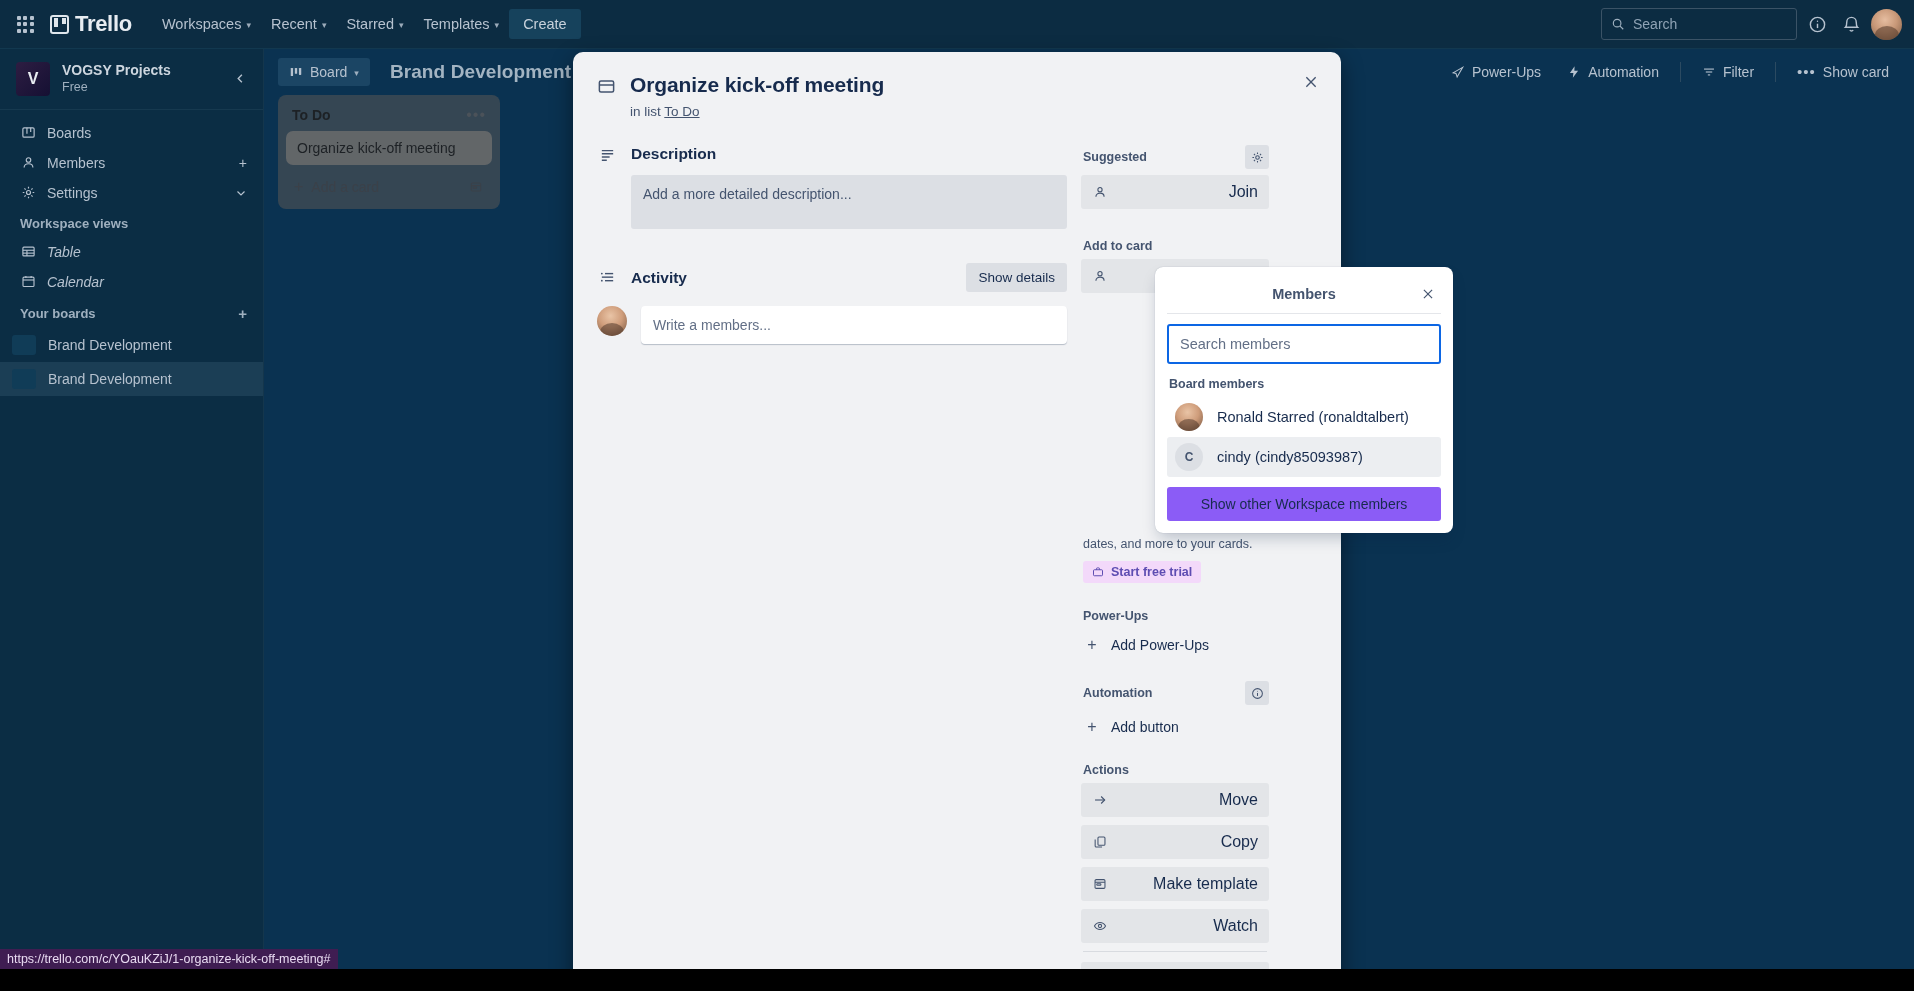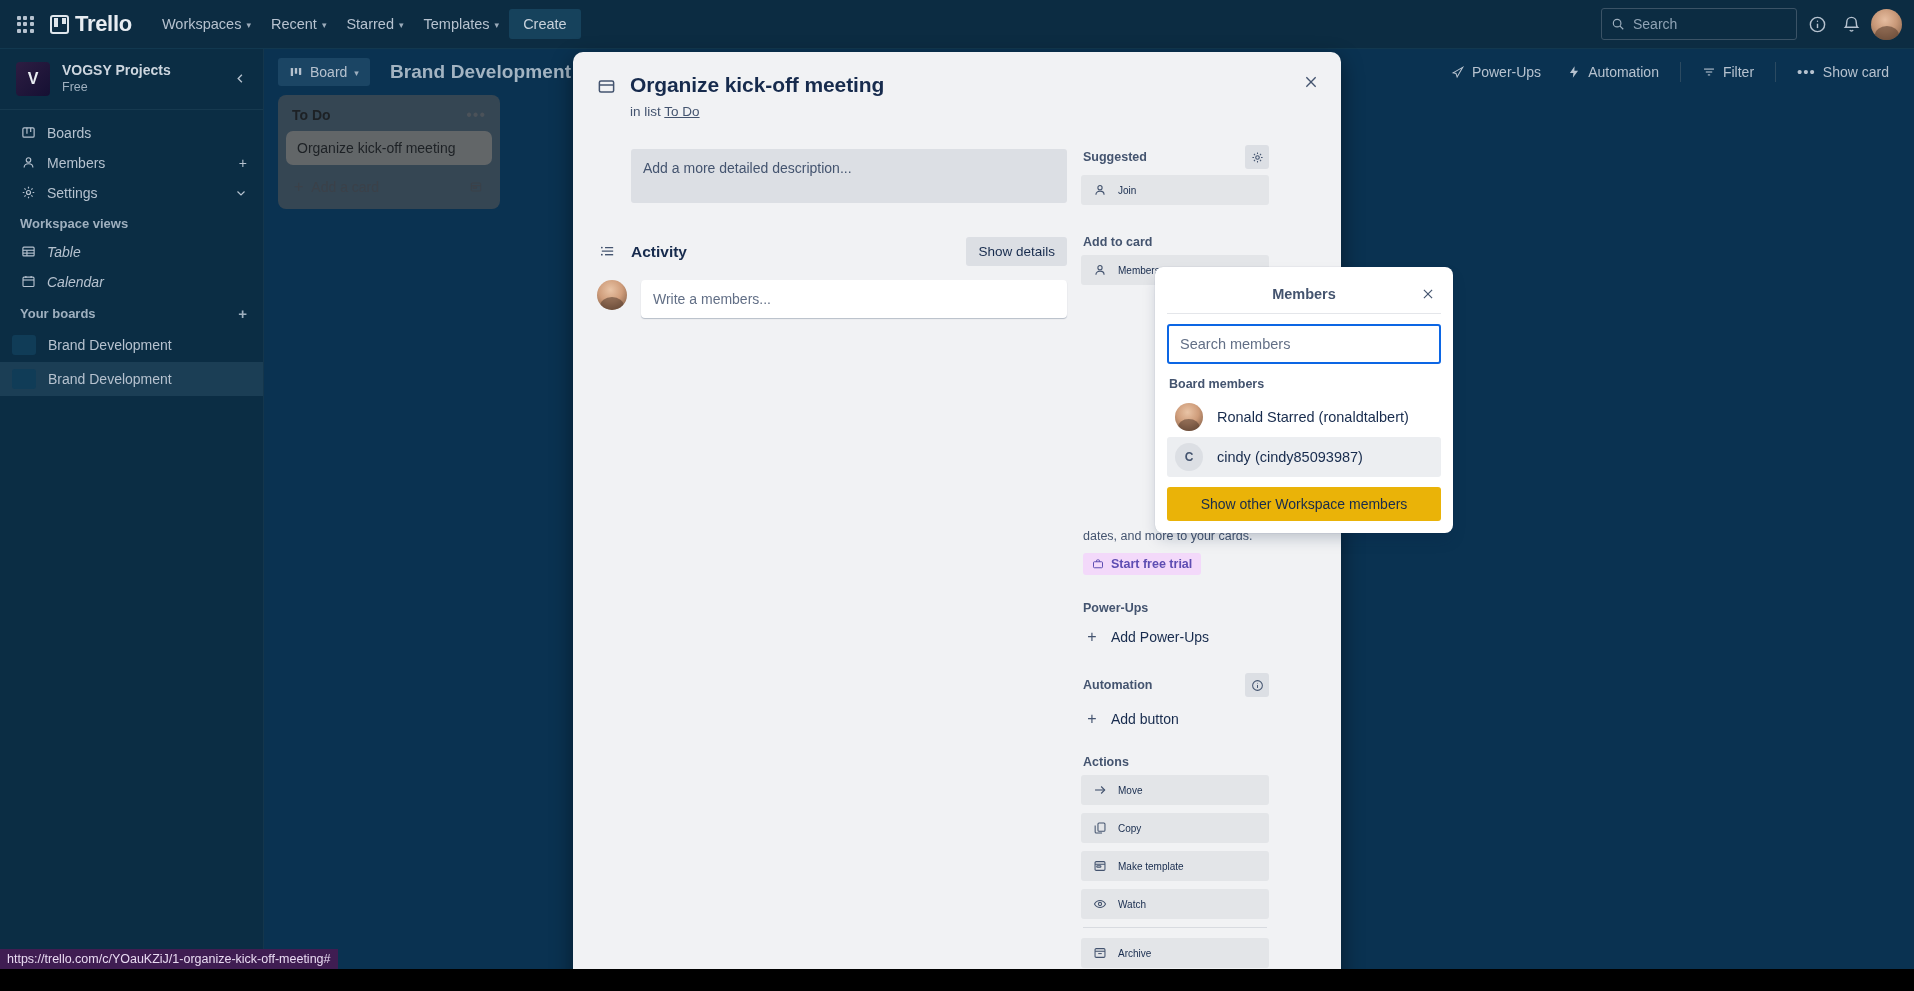--- a/index.html
+++ b/index.html
@@ -215,21 +215,21 @@
     font-size: 12.5px; font-weight: 700; color: #44546f;
     margin: 6px 0 6px 2px; display:flex; align-items:center;
   }
   .side-label .gear {
     margin-left:auto; width:24px; height:24px; border-radius:3px; background:#dcdfe4;
     display:flex; align-items:center; justify-content:center; color:#44546f; cursor:pointer;
   }
   .side-btn {
     display:flex; align-items:center; gap:10px;
     background:#e3e5e8; border-radius:3px; padding: 8px 11px;
-    font-size:10px; color:#172b4d; margin-bottom: 8px; cursor:pointer;
+    font-size:16px; color:#172b4d; margin-bottom: 8px; cursor:pointer;justify-content:space-between;
   }
   .side-btn .bi { width:16px; display:flex; align-items:center; justify-content:center; color:#44546f; flex:0 0 auto;}
   .side-plain {
     display:flex; align-items:center; gap:12px;
     padding: 8px 11px 8px 4px; font-size:14px; color:#172b4d; cursor:pointer; border-radius:3px;
   }
   .gap { height: 16px; }
   .trial-chip {
     display:inline-flex; align-items:center; gap:7px;
     background:#f3d9fa; color:#5e4db2; font-size:12.5px; font-weight:600;
@@ -271,21 +271,21 @@
     display:flex; align-items:center; justify-content:center;
     font-size:12px; font-weight:600; color:#44546f; background:#dcdfe4;
     overflow:hidden; position:relative;
   }
   .m-av.photo { background: radial-gradient(circle at 45% 33%, #e9c4a6 0%, #cf9d7b 45%, #6f4f3a 100%); }
   .m-av.photo:after{
     content:""; position:absolute; left:50%; top:57%; transform:translateX(-50%);
     width:80%; height:62%; border-radius:50% 50% 0 0; background:rgba(70,48,35,.5);
   }
   .pop-wide-btn {
-    width:100%; background:#eab308; border:none; border-radius:3px;
+    width:100%; background:#8b5cf6; border:none; border-radius:3px;
     padding: 9px 10px; font-size:14px; color:#172b4d; cursor:pointer; margin-top:10px;
     font-family:"Liberation Sans", sans-serif;
   }
 
   
   .statusbar {
     position: absolute; left: 0; bottom: 22px;
     background: #3f1d52; color: #e9dbf2;
     font-size: 12.5px; padding: 3px 7px; z-index: 200; white-space: nowrap;
     font-family: "Liberation Sans", sans-serif;
@@ -543,20 +543,31 @@
         <div class="card-sub">
           <span>in list</span>
           <u>To Do</u>
         </div>
       </div>
     </div>
 
     <div class="modal-body">
 
       <div class="col-main">
+        <div class="sect-head">
+          <span class="sect-icon">
+            <svg width="17" height="17" viewBox="0 0 24 24" fill="none" stroke="#44546f" stroke-width="2">
+              <line x1="4" y1="6.5" x2="20" y2="6.5"></line>
+                <line x1="4" y1="11" x2="20" y2="11"></line>
+                <line x1="4" y1="15.5" x2="15" y2="15.5"></line>
+                <line x1="4" y1="20" x2="11" y2="20"></line>
+            </svg>
+          </span>
+          <span class="sect-title">Description</span>
+        </div>
         <div class="desc-box">Add a more detailed description...</div>
 
         <div class="sect-head" style="margin-top:34px;">
           <span class="sect-icon">
             <svg width="17" height="17" viewBox="0 0 24 24" fill="none" stroke="#44546f" stroke-width="2">
               <circle cx="4" cy="6.5" r="1.3" fill="#44546f" stroke="none"></circle>
                 <line x1="8.5" y1="6.5" x2="20" y2="6.5"></line>
               <line x1="4" y1="11.5" x2="20" y2="11.5"></line>
                 <circle cx="4" cy="16.5" r="1.3" fill="#44546f" stroke="none"></circle>
                 <line x1="8.5" y1="16.5" x2="20" y2="16.5"></line>

